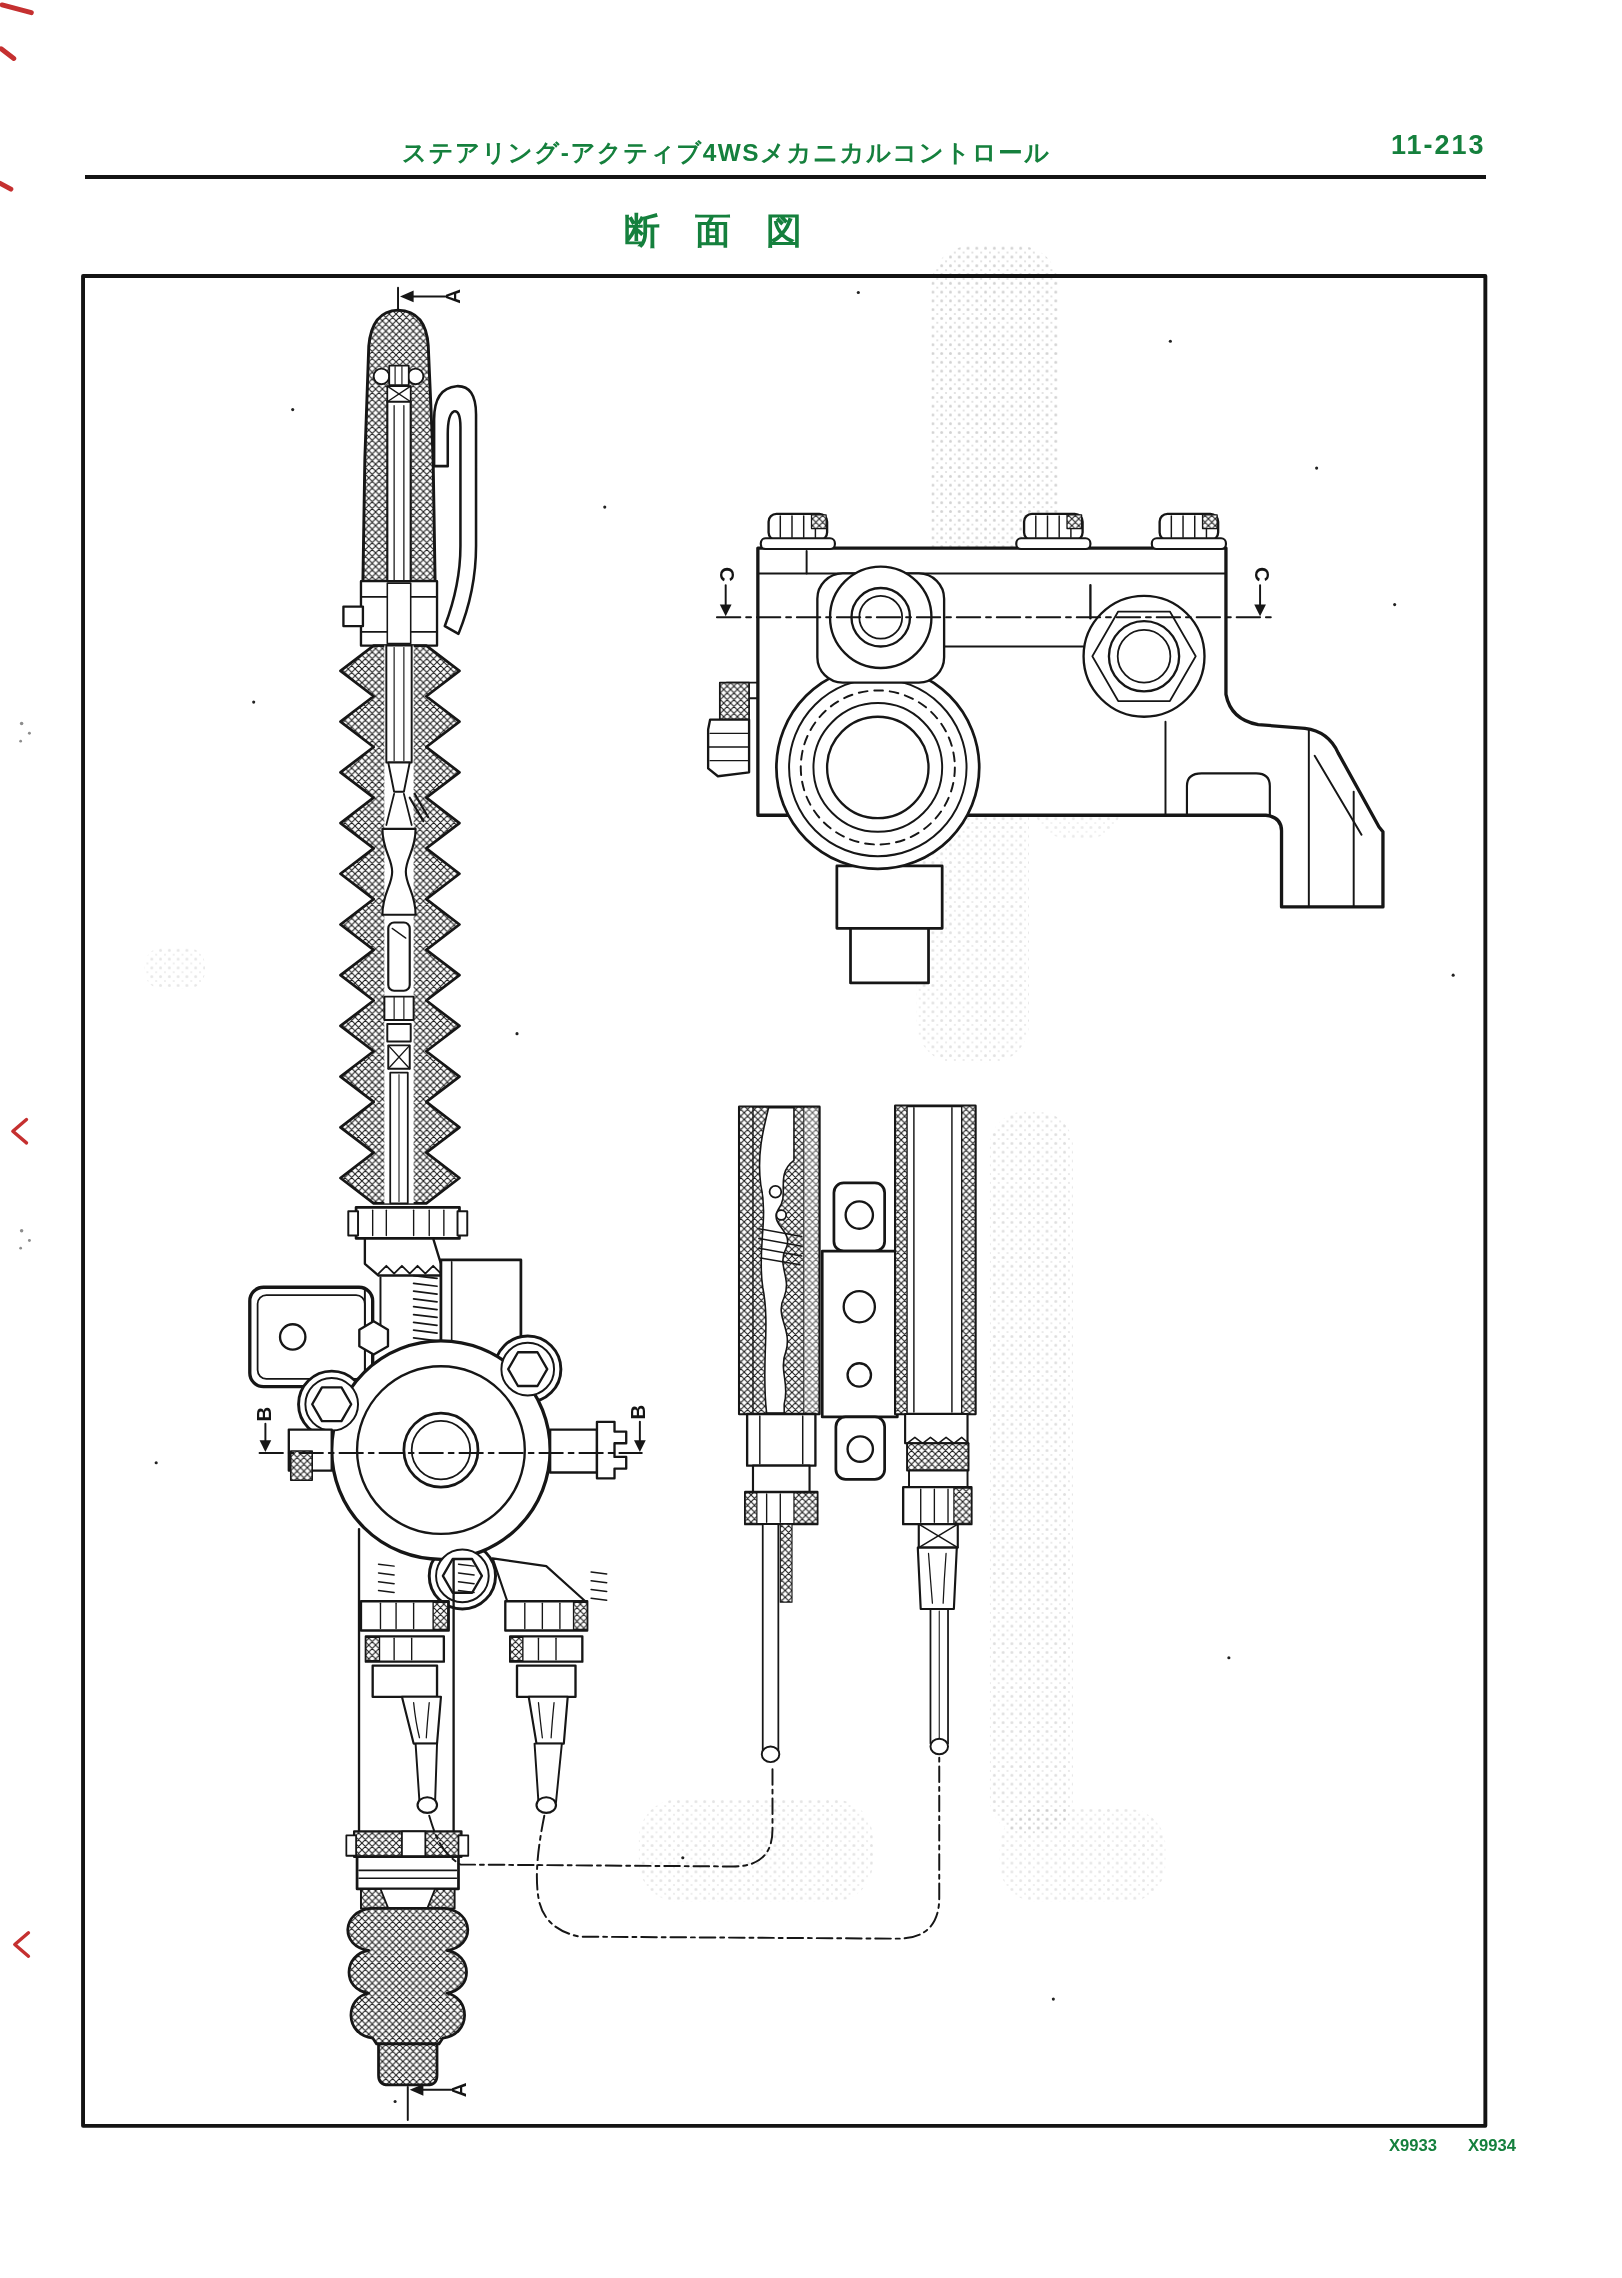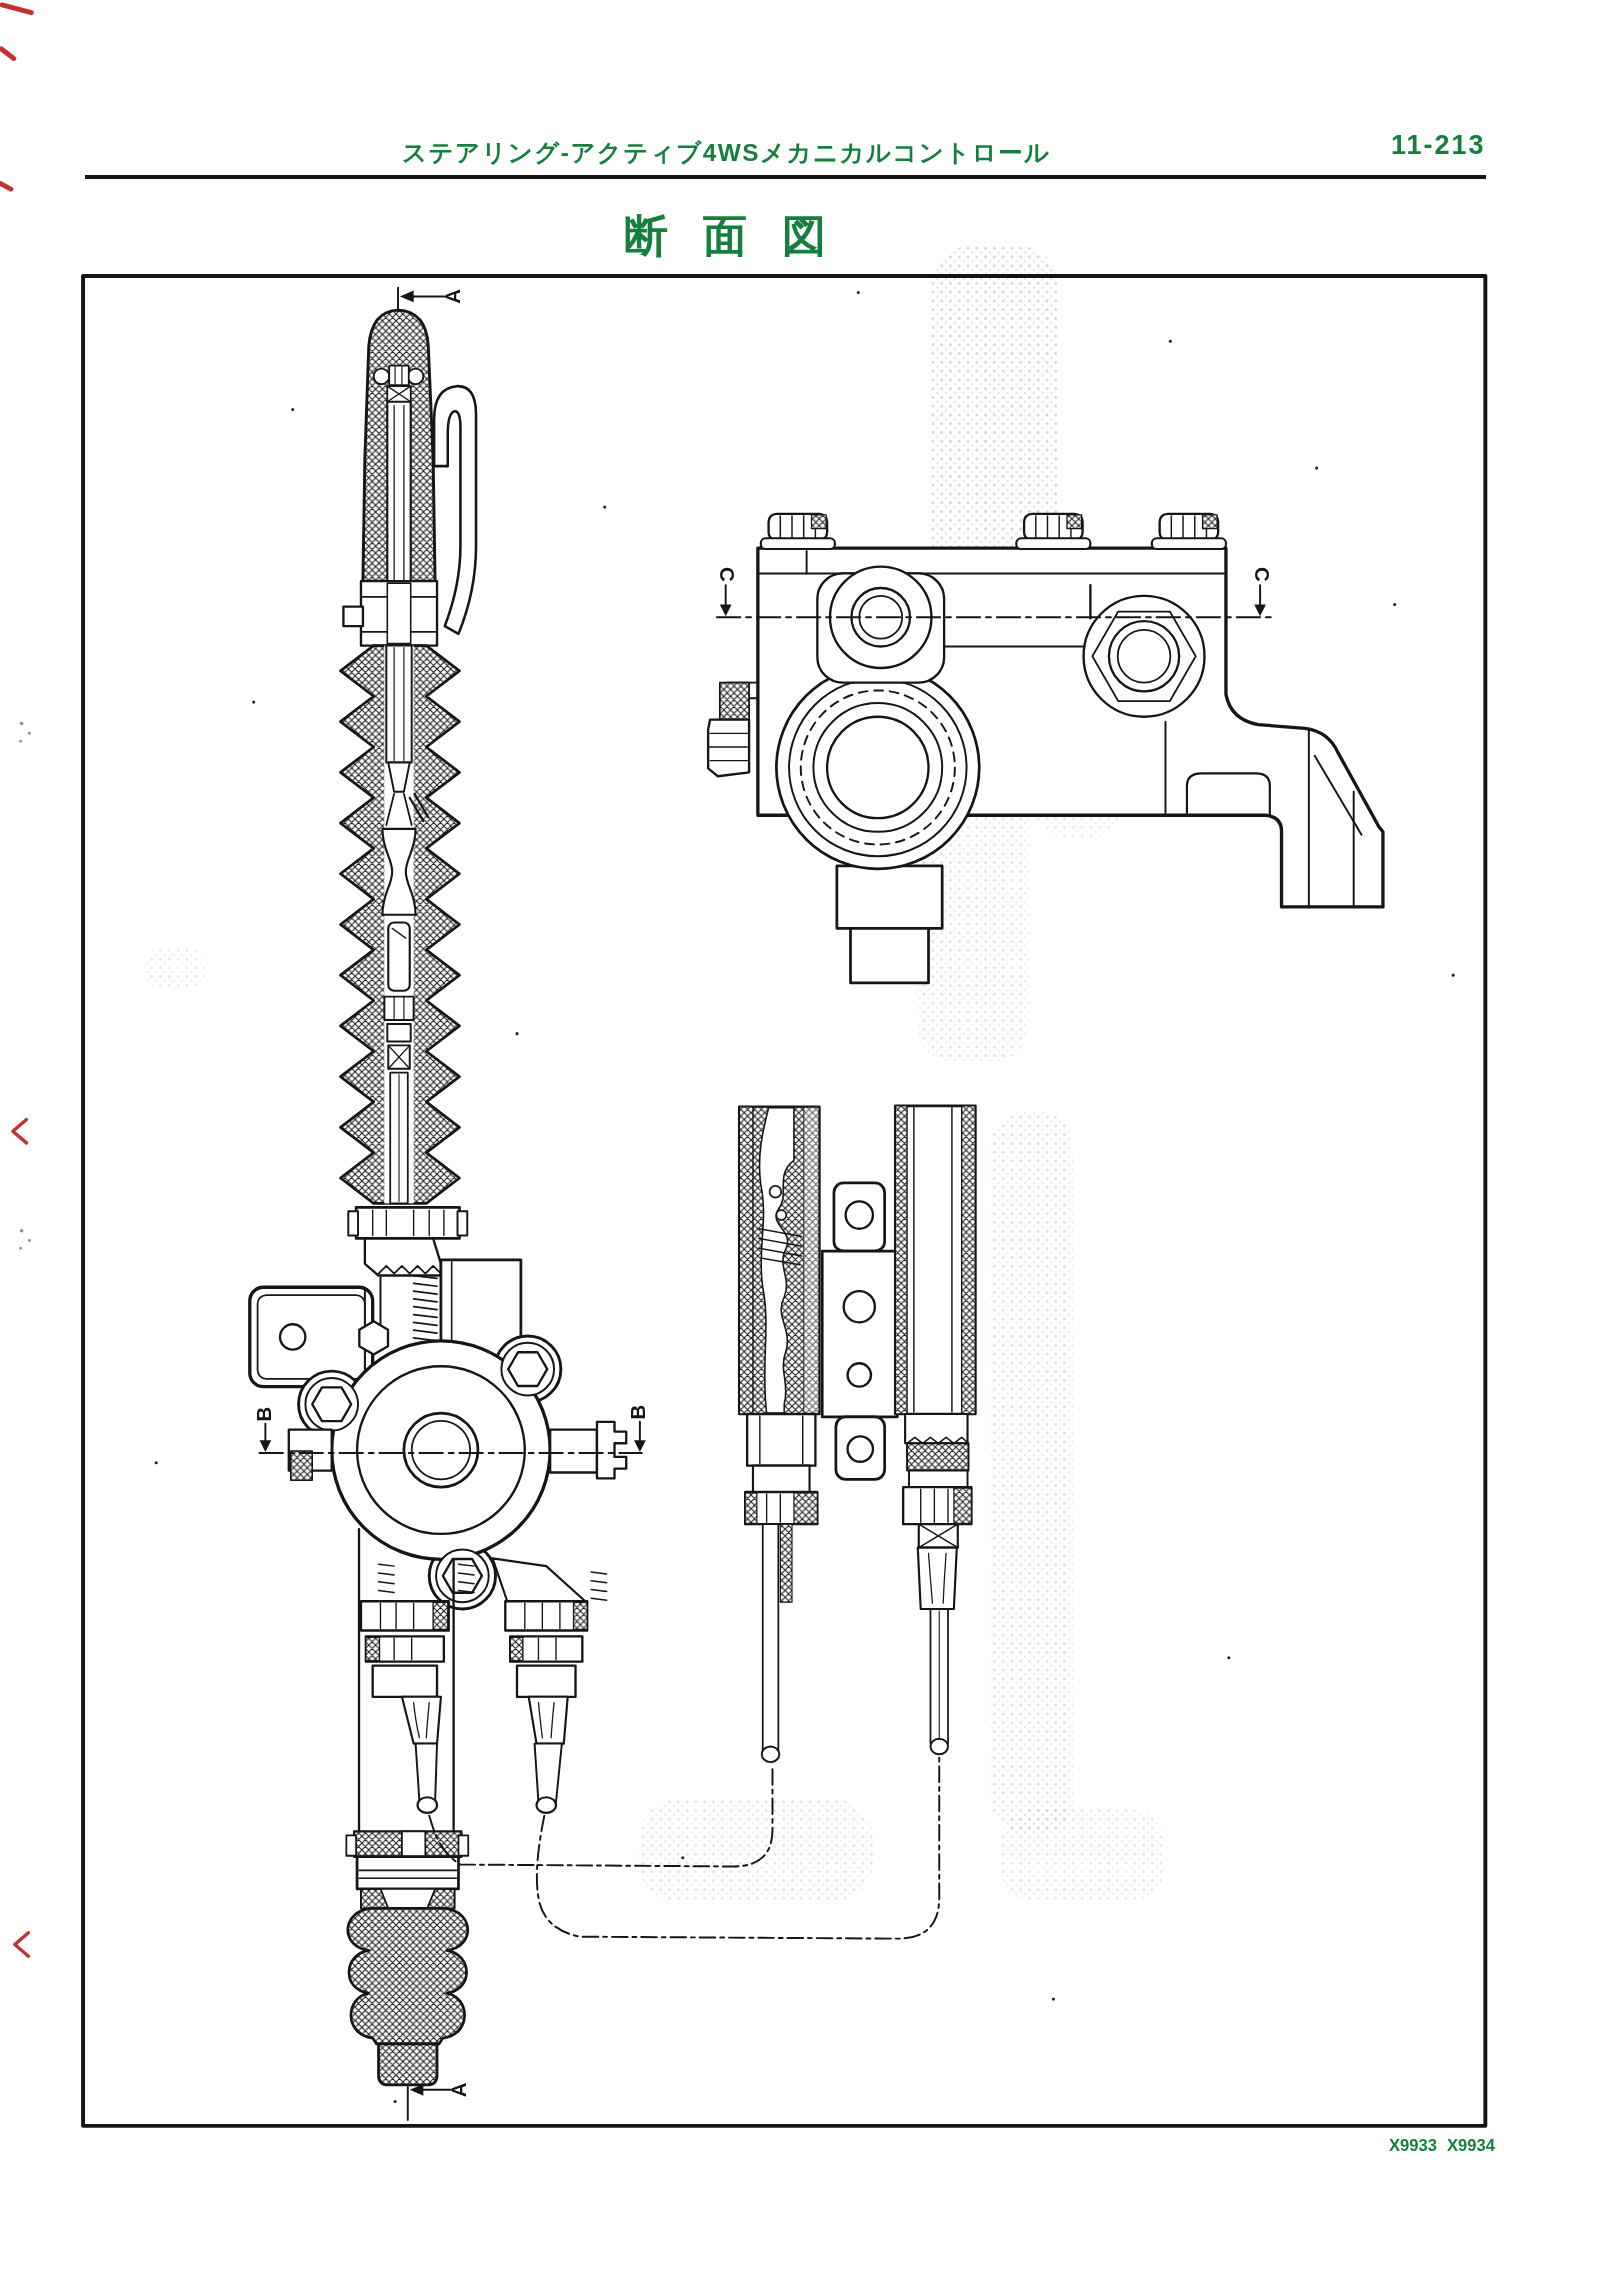--- a/index.html
+++ b/index.html
@@ -12,26 +12,26 @@
     letter-spacing:1.5px;white-space:nowrap;
   }
   .hdr-page{
     position:absolute;left:1391px;top:130px;font-size:27px;font-weight:700;
     letter-spacing:2px;
   }
   .hdr-rule{
     position:absolute;left:85px;top:175px;width:1401px;height:3.9px;background:#141414;
   }
   .fig-title{
-    position:absolute;left:624px;top:207px;font-size:44px;font-weight:700;
+    position:absolute;left:624px;top:207px;font-size:36px;font-weight:700;
     letter-spacing:35px;white-space:nowrap;
   }
   .ref-codes{
     position:absolute;left:1389px;top:2136px;font-size:16.6px;font-weight:700;
-    display:flex;gap:10px;white-space:nowrap;
+    display:flex;gap:31px;white-space:nowrap;
   }
   svg.draw{position:absolute;left:0;top:0;}
   text.lbl{font-family:"Liberation Sans",sans-serif;font-size:21px;font-weight:700;fill:#141414;}
 </style>
 </head>
 <body>
 
 <div class="page">
 
   <div class="hdr-title">ステアリング-アクティブ4WSメカニカルコントロール</div>

